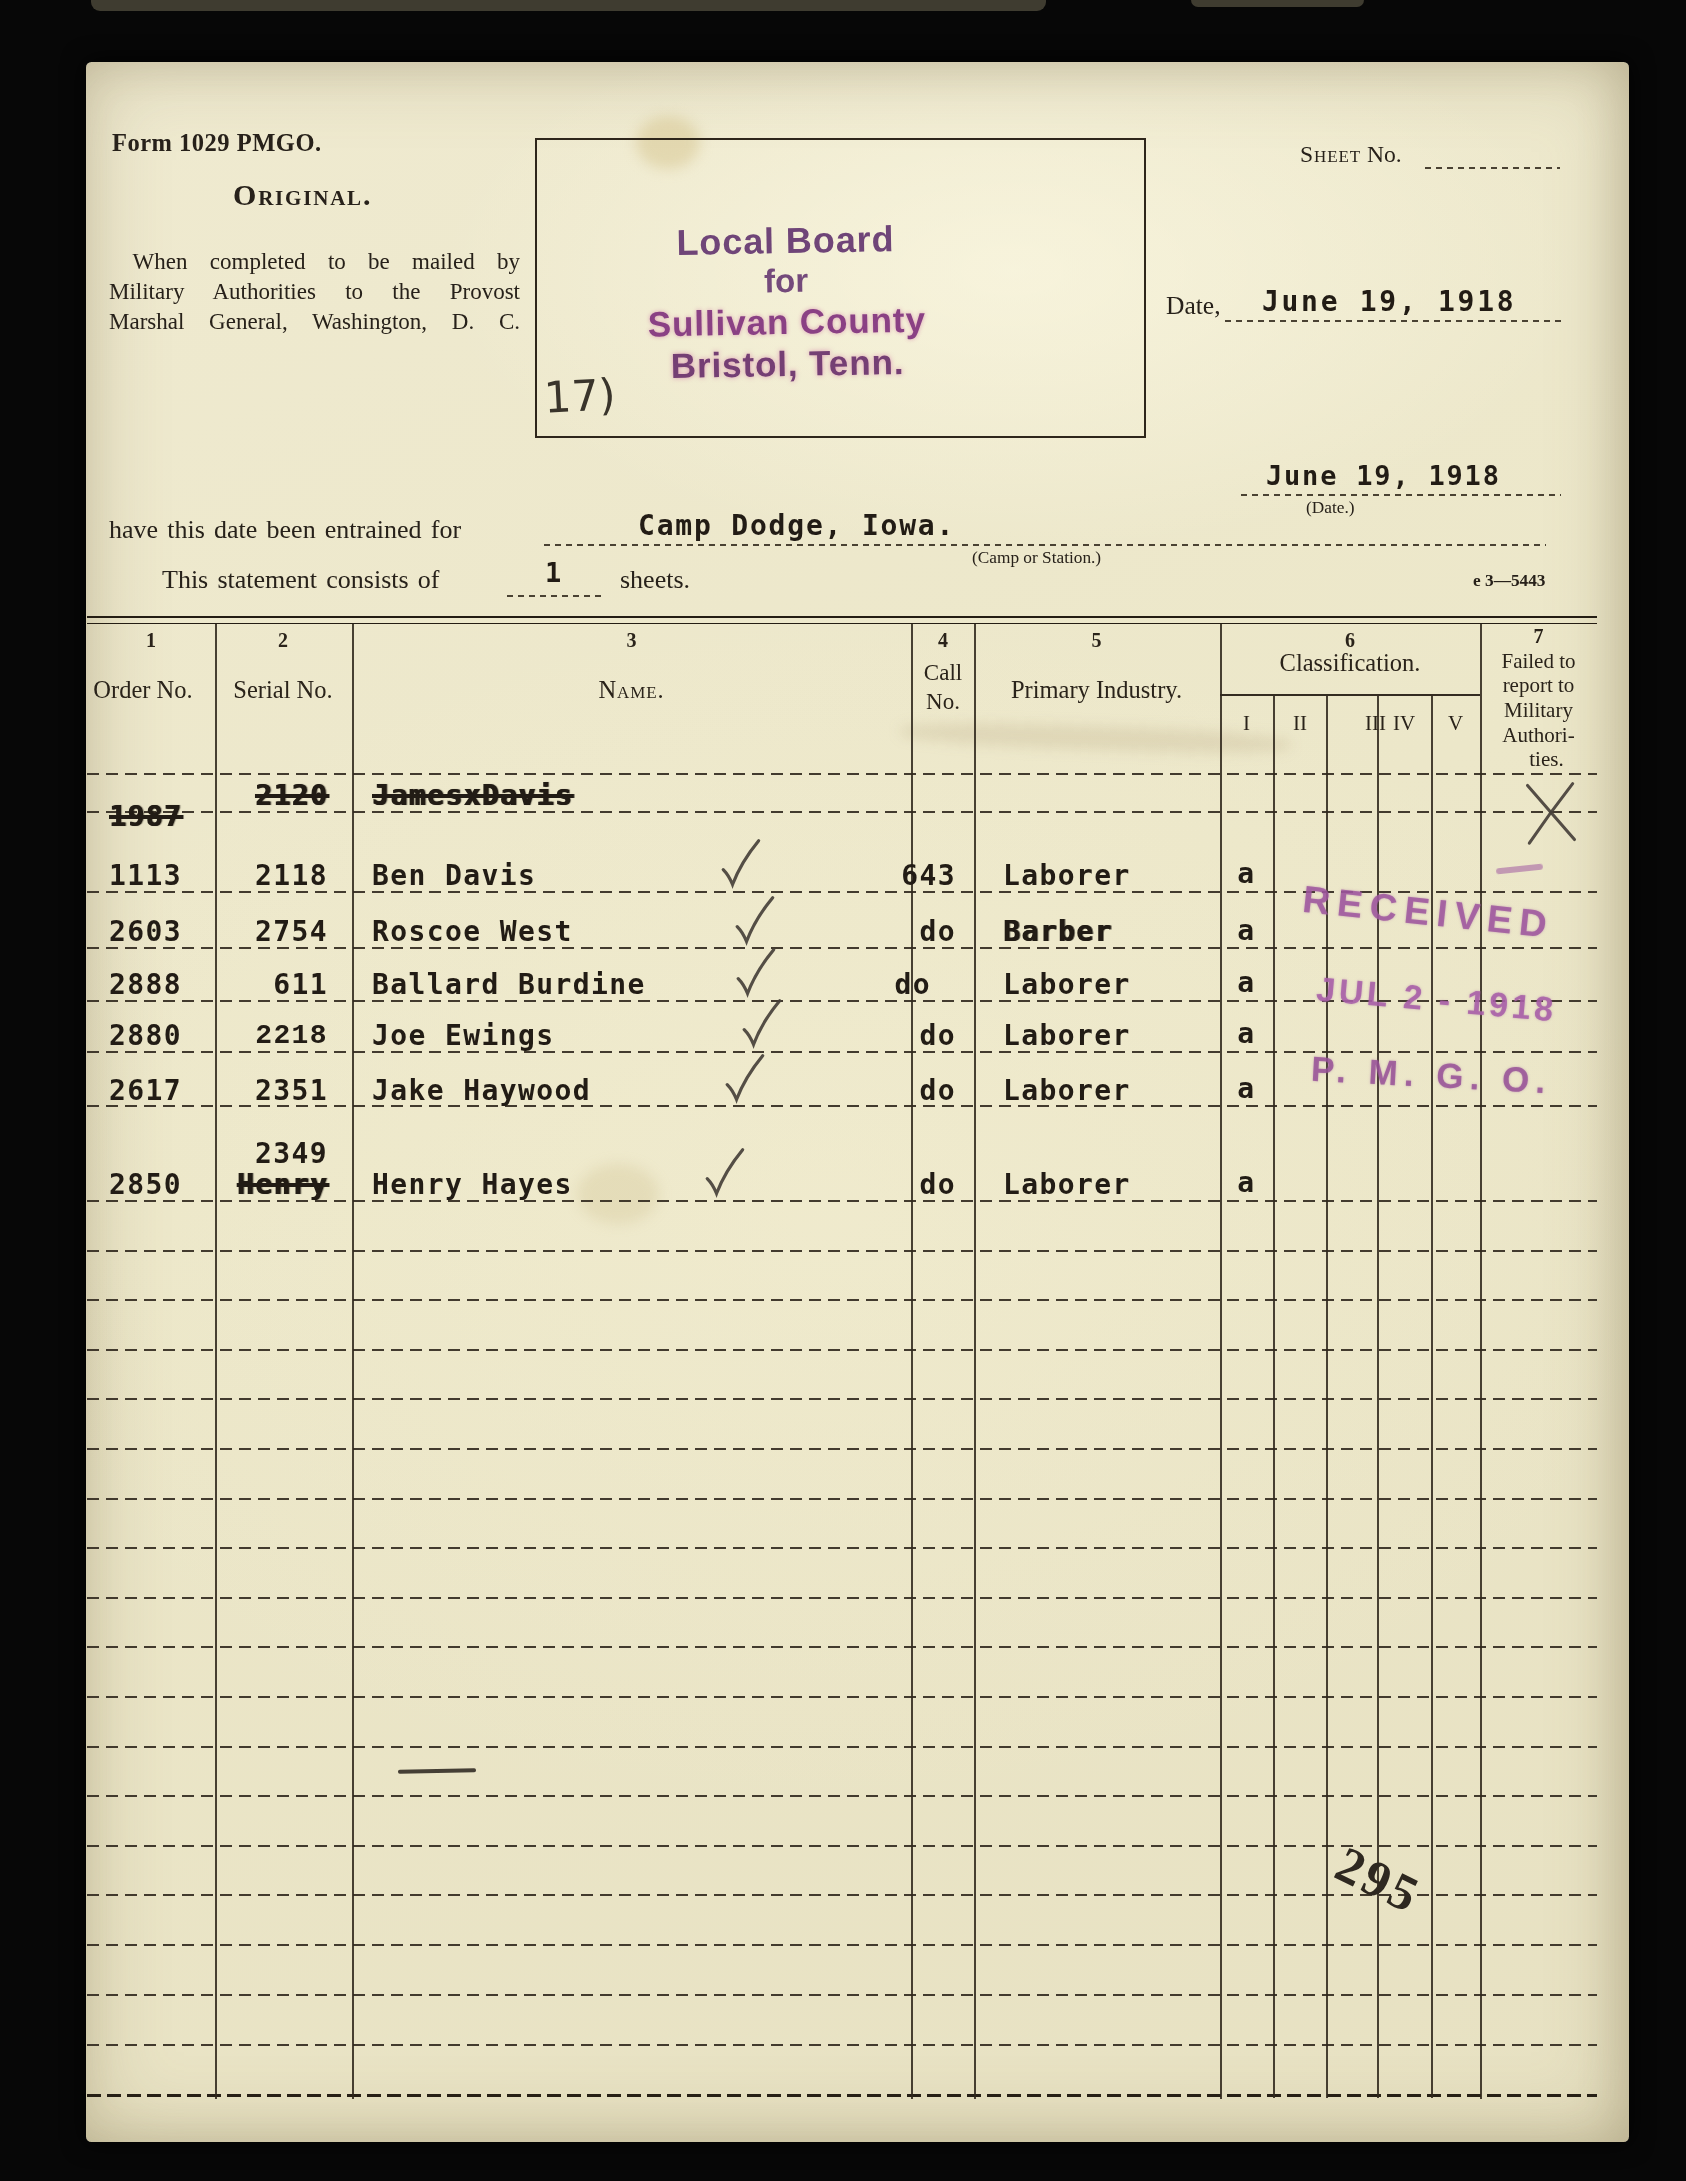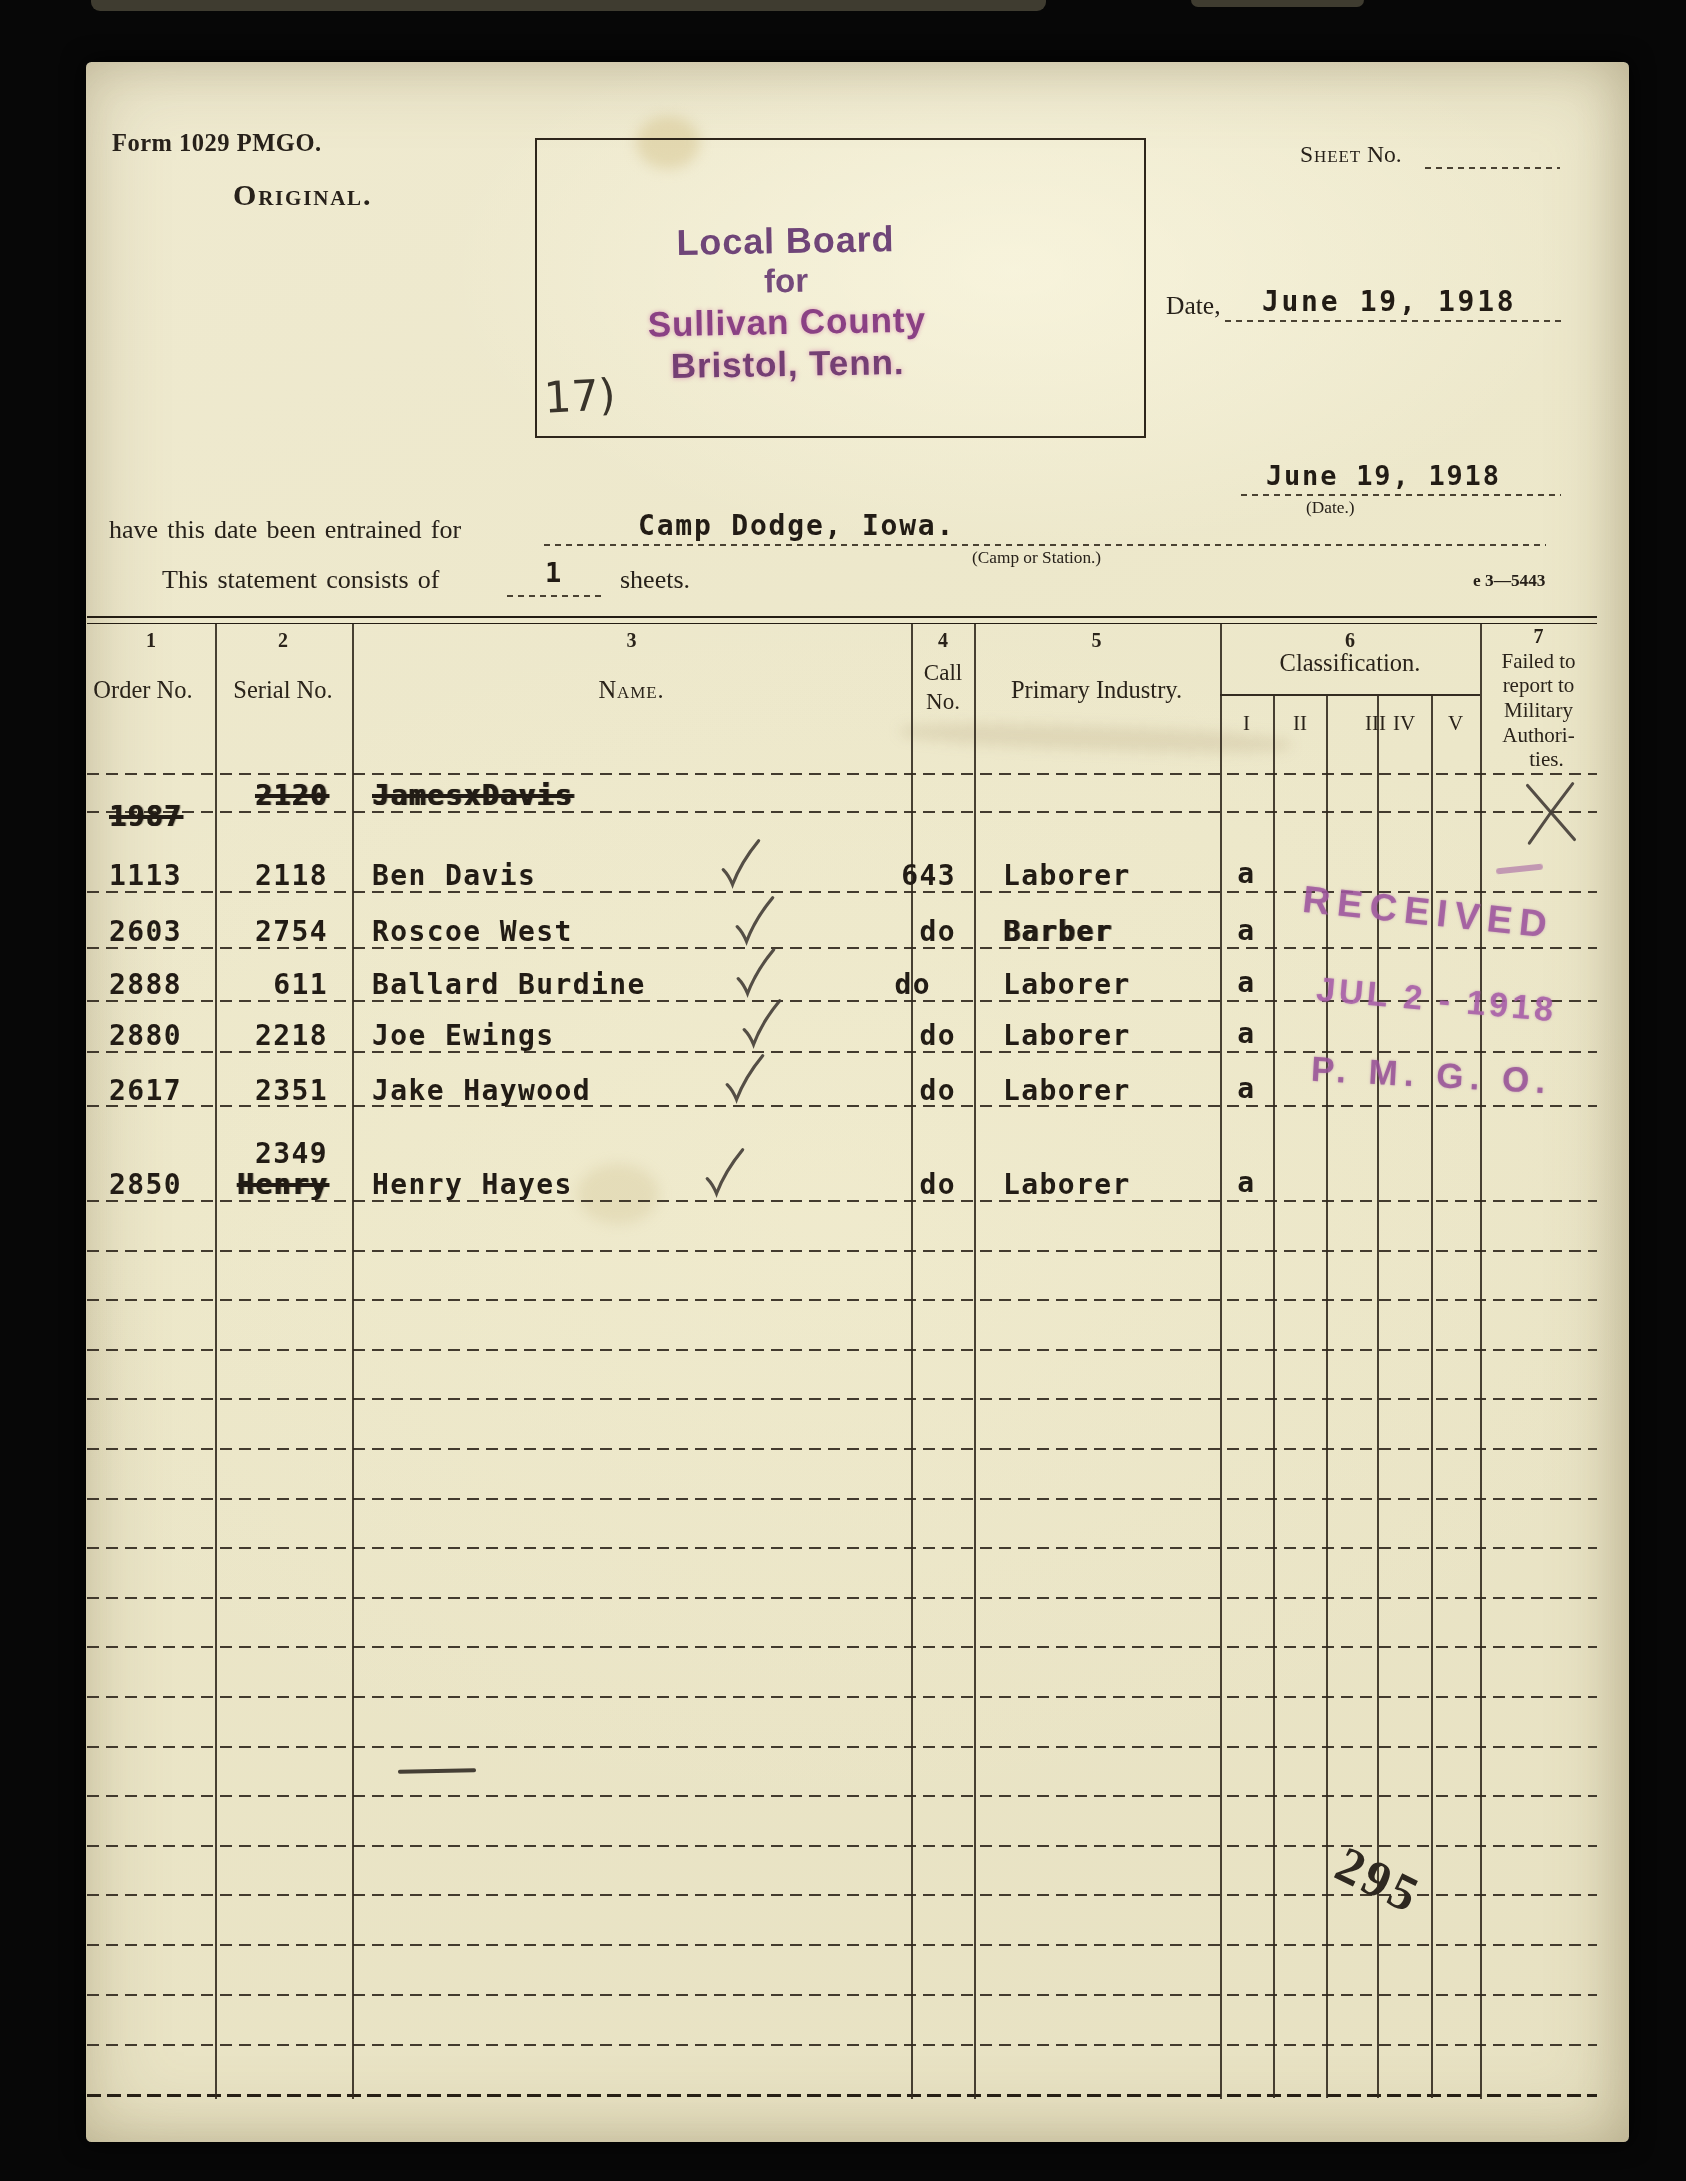--- a/index.html
+++ b/index.html
@@ -62,20 +62,25 @@
 
   <div id="paper"></div>
 
   <div class="abs stain" style="left:636px;top:116px;width:64px;height:53px;background:rgba(205,185,120,.38);"></div>
   <div class="abs stain" style="left:900px;top:726px;width:391px;height:23.6px;background:rgba(150,125,80,.16);transform:rotate(2deg);border-radius:40%;"></div>
   <div class="abs stain" style="left:577px;top:1164px;width:82px;height:60px;background:rgba(190,170,110,.2);"></div>
 
   <div class="abs serif" style="left:112px;top:129px;font-size:24.5px;font-weight:bold;letter-spacing:0.5px;">Form 1029 PMGO.</div>
   <div class="abs serif smallcaps" style="left:233px;top:178px;font-size:30px;font-weight:600;letter-spacing:1.8px;">Original.</div>
 
+  <div class="abs serif" style="left:109px;top:247px;width:411px;font-size:23px;line-height:30px;">
+    <div style="padding-left:23.6px;text-align:justify;text-align-last:justify;">When completed to be mailed by</div>
+    <div style="text-align:justify;text-align-last:justify;">Military Authorities to the Provost</div>
+    <div style="text-align:justify;text-align-last:justify;">Marshal General, Washington, D. C.</div>
+  </div>
 
   <div id="stampbox" class="abs" style="left:535px;top:138px;width:607px;height:296px;"></div>
   <div class="abs boardstamp" style="left:632px;top:220px;width:309px;">
     <div class="bs1">Local Board</div>
     <div class="bs2">for</div>
     <div class="bs3">Sullivan County</div>
     <div class="bs4">Bristol, Tenn.</div>
   </div>
   <div class="abs pencil" style="left:544px;top:371px;font-family:'DejaVu Sans',sans-serif;font-size:43px;transform:rotate(-3deg);color:#39342b;">17)</div>
 
@@ -198,21 +203,21 @@
         <div class="abs mono cell" style="left: 22px; top: 349px; width: 105px;">2888</div>
         <div class="abs mono cell r" style="left: 127px; top: 349px; width: 114px;">611</div>
         <div class="abs mono cell" style="left: 285px; top: 349px;">Ballard Burdine</div>
         <svg class="abs mark" viewBox="0 0 44 60" width="42" height="56" style="left: 647px; top: 327px;">
           <path d="M4 36 Q10 42 14 52 Q23 28 42 5" fill="none" stroke="#46403a" stroke-width="3.4" stroke-linecap="round" opacity=".92"></path>
         </svg>
         <div class="abs mono cell r" style="left: 753px; top: 349px; width: 91px;">do</div>
         <div class="abs mono cell" style="left: 916px; top: 349px;">Laborer</div>
         <div class="abs mono cell c" style="left: 1133px; top: 347px; width: 53px;">a</div>
         <div class="abs mono cell" style="left: 22px; top: 400px; width: 105px;">2880</div>
-        <div class="abs mono cell r" style="left: 127px; top: 400px; width: 114px;">2218</div>
+        <div class="abs mono cell r" style="left: 127px; top: 400px; width: 114px; font-family: Liberation Mono, monospace;">2218</div>
         <div class="abs mono cell" style="left: 285px; top: 400px;">Joe Ewings</div>
         <svg class="abs mark" viewBox="0 0 44 60" width="42" height="56" style="left: 653px; top: 378px;">
           <path d="M4 36 Q10 42 14 52 Q23 28 42 5" fill="none" stroke="#46403a" stroke-width="3.4" stroke-linecap="round" opacity=".92"></path>
         </svg>
         <div class="abs mono cell r" style="left: 778px; top: 400px; width: 91px;">do</div>
         <div class="abs mono cell" style="left: 916px; top: 400px;">Laborer</div>
         <div class="abs mono cell c" style="left: 1133px; top: 398px; width: 53px;">a</div>
         <div class="abs mono cell" style="left: 22px; top: 455px; width: 105px;">2617</div>
         <div class="abs mono cell r" style="left: 127px; top: 455px; width: 114px;">2351</div>
         <div class="abs mono cell" style="left: 285px; top: 455px;">Jake Haywood</div>

